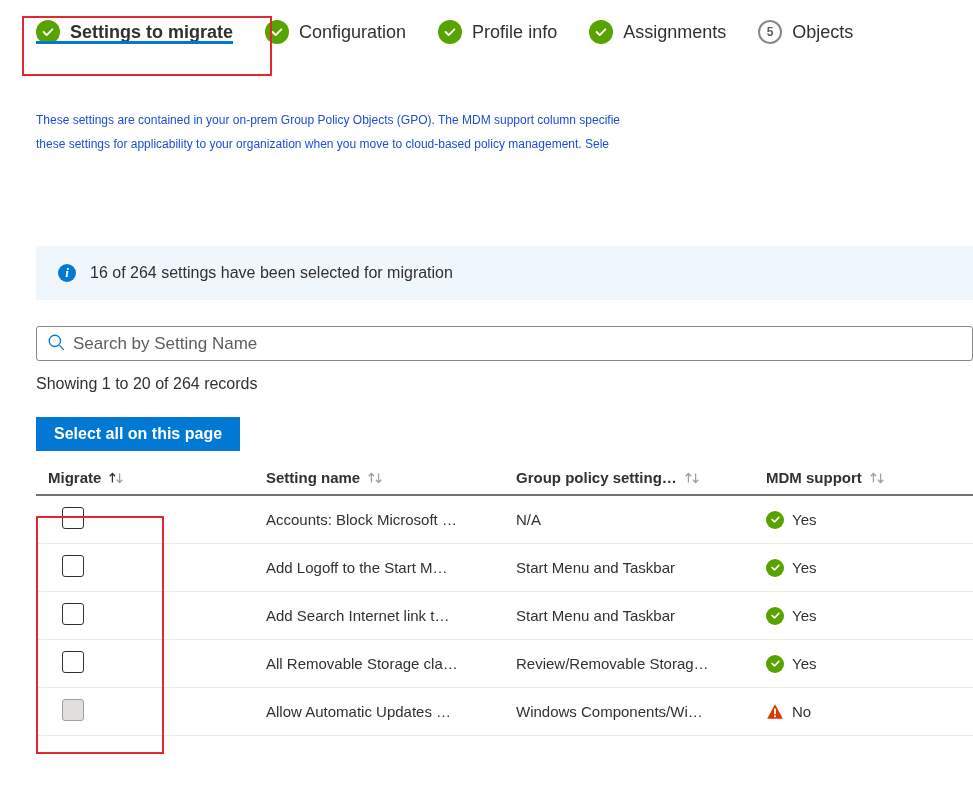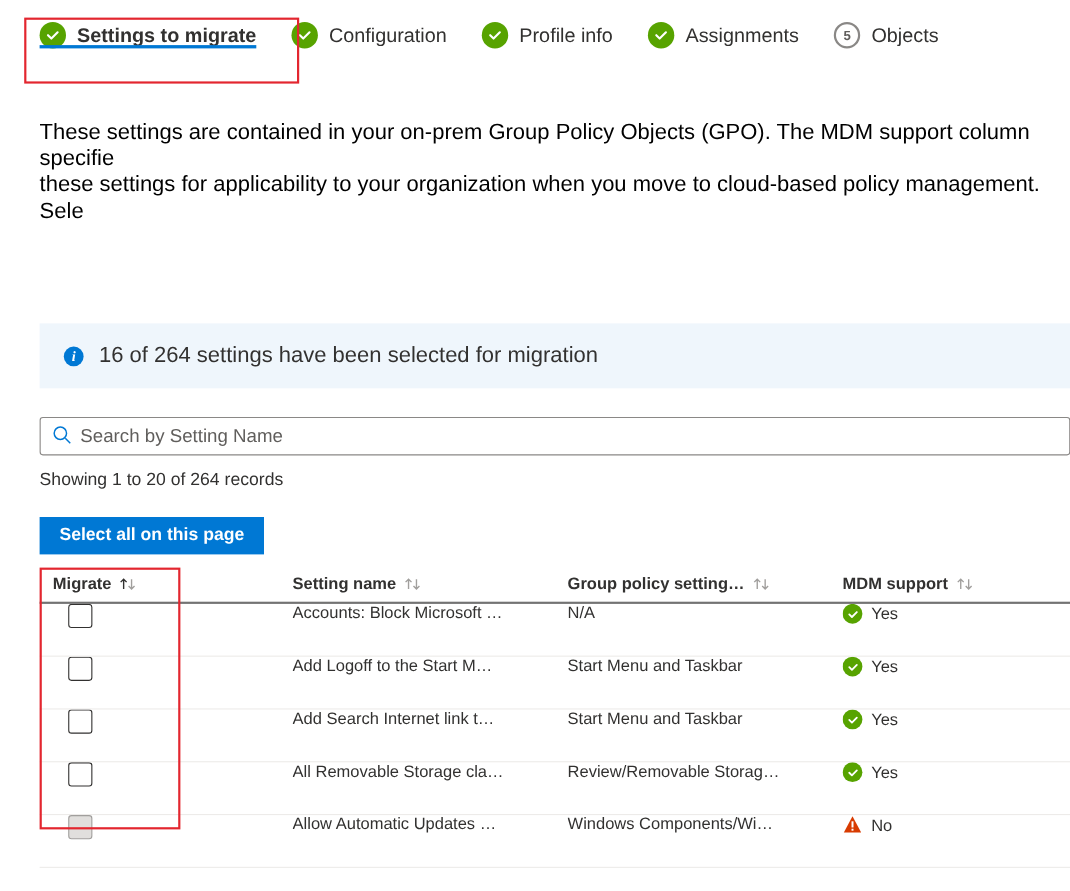--- a/index.html
+++ b/index.html
@@ -70,23 +70,23 @@
       border: 2px solid #e3262f;
       top: 16px;
       left: 22px;
       width: 250px;
       height: 60px;
       pointer-events: none;
     }
     
     .description {
       padding: 48px 0 0 36px;
-      font-size: 20px;
+      font-size: 12px;
       line-height: 24px;
-      color: #000000;
+      color: #1d4ed8;
     }
     
     .info-bar {
       margin: 90px 0 0 36px;
       background: #eff6fc;
       padding: 18px 22px;
       display: flex;
       align-items: center;
       gap: 14px;
     }
@@ -98,21 +98,21 @@
       color: #fff;
       display: flex;
       align-items: center;
       justify-content: center;
       font-style: italic;
       font-weight: 600;
       font-size: 13px;
       font-family: Georgia, serif;
     }
     .info-text {
-      font-size: 20px;
+      font-size: 16px;
       color: #323130;
     }
     
     .search-wrap {
       margin: 26px 0 0 36px;
       border: 1px solid #8a8886;
       border-radius: 3px;
       display: flex;
       align-items: center;
       padding: 6px 10px;
@@ -164,20 +164,21 @@
       color: #323130;
     }
     .col-migrate { width: 230px; padding-left: 12px;}
     .col-name { width: 250px; }
     .col-gp { width: 250px; }
     .col-mdm { width: 200px; }
     .sort-icon { color: #605e5c; font-size: 14px; display:inline-flex; align-items:center;}
     .sort-icon svg { width:18px; height:14px;}
     .trow {
       display: flex;
+      align-items: center;
       border-bottom: 1px solid #edebe9;
       height: 48px;
     }
     .td { font-size: 15px; overflow: hidden; white-space: nowrap; text-overflow: ellipsis; padding-right:10px;}
     .td.col-migrate { padding-left: 26px; }
     .chk {
       width: 22px;
       height: 22px;
       border: 1.5px solid #323130;
       border-radius: 3px;

